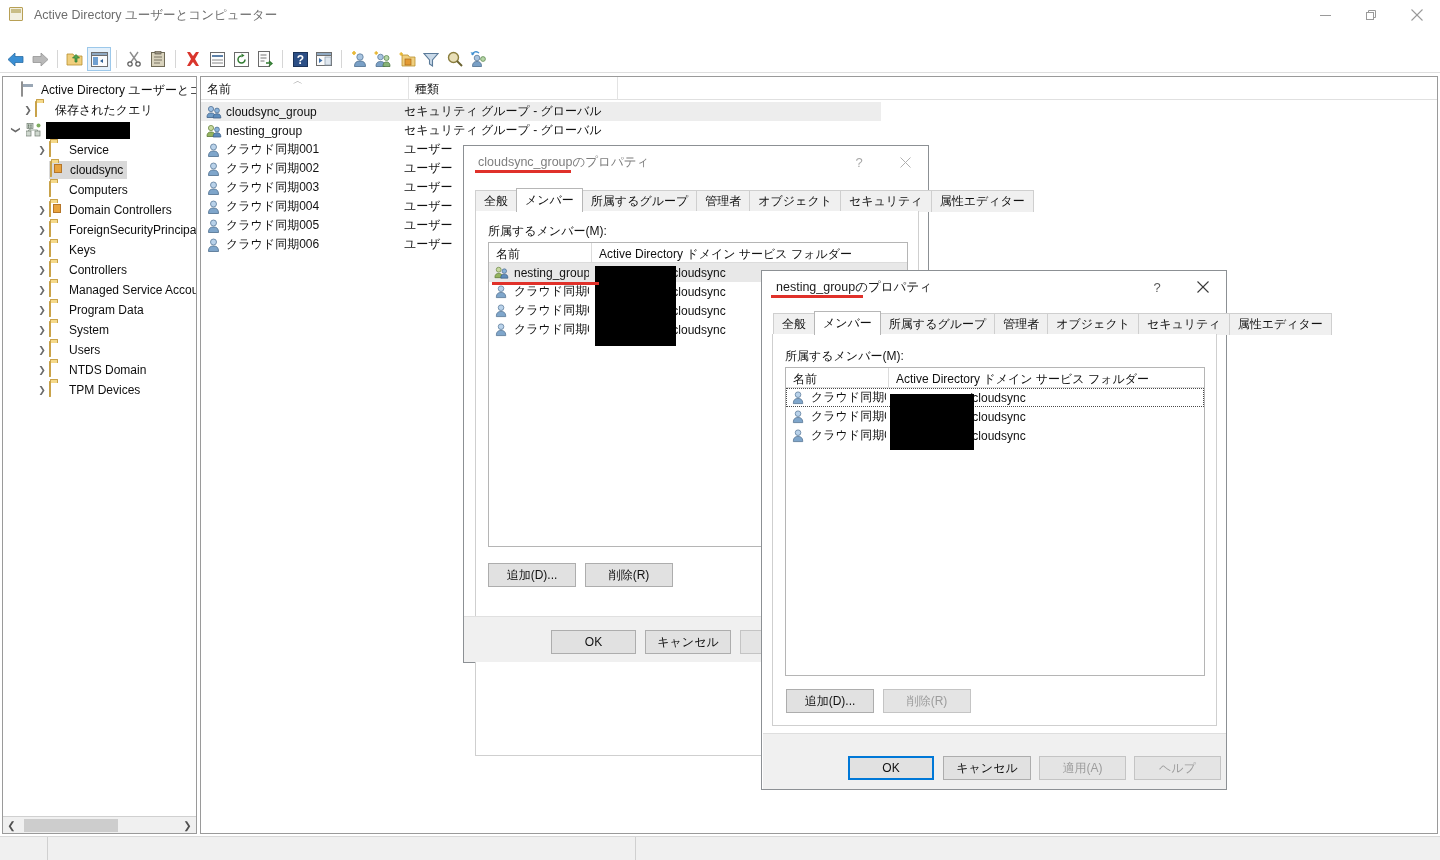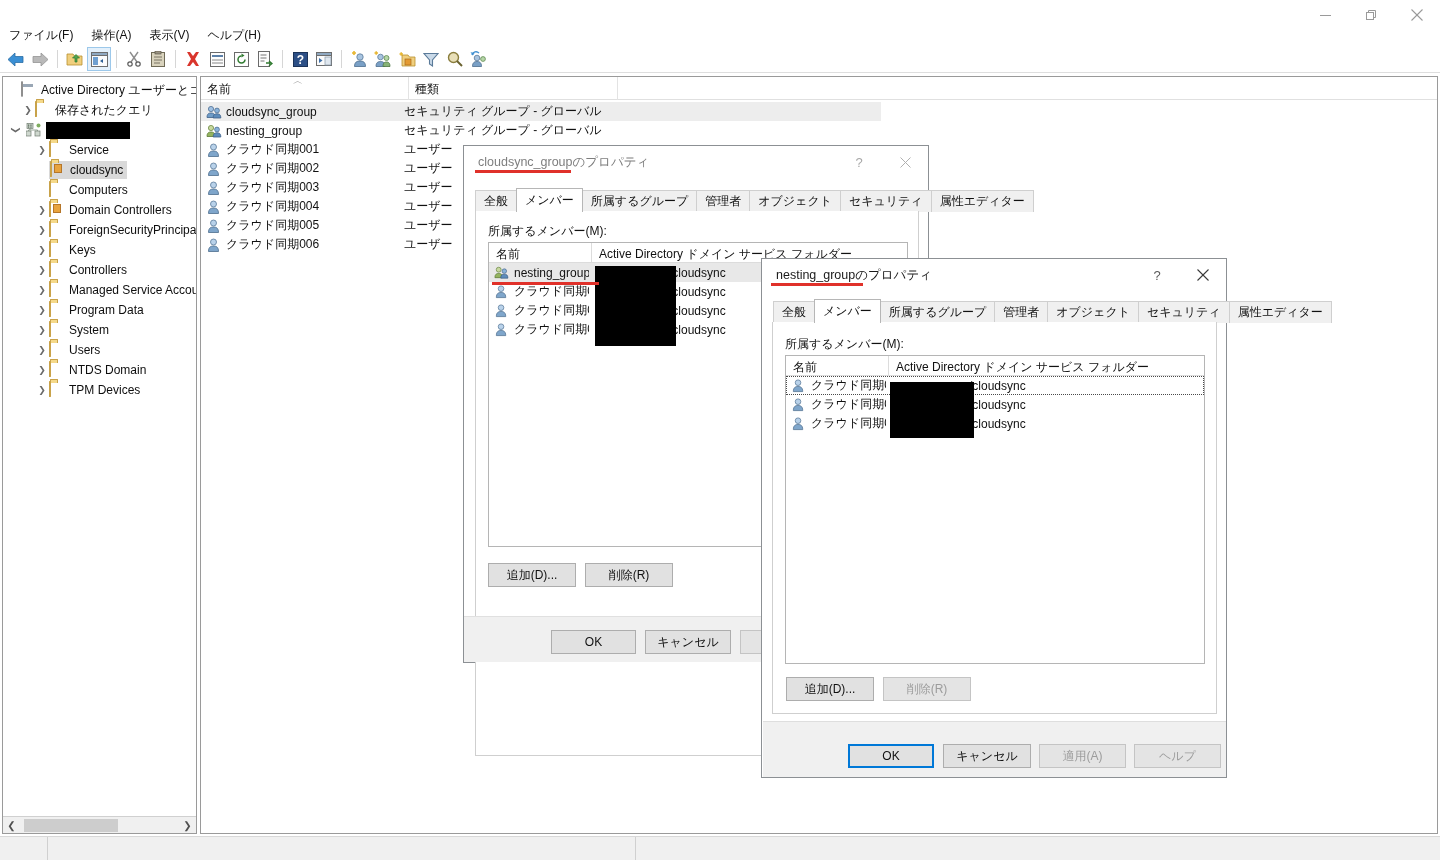--- a/index.html
+++ b/index.html
@@ -179,46 +179,46 @@
     white-space:nowrap;
   }
   .dbtn.disabled { color:#9c9c9c; background:#e4e4e4; border-color:#c4c4c4; }
   .dbtn.default { border:2px solid #0078d7; background:#e1e1e1; }
 </style>
 </head>
 <body>
 
 <div id="root">
 
+  <div class="titlebar">
+    <div class="tb-icon">
+      <div class="mmc-icon"></div>
+    </div>
+    <div class="tb-title">Active Directory ユーザーとコンピューター</div>
+  </div>
   <div class="wincontrols">
     <div class="wc">
       <svg width="11" height="11" viewBox="0 0 11 11">
           <line x1="0" y1="5.5" x2="11" y2="5.5" stroke="#9a9a9a" stroke-width="1"></line>
         </svg>
     </div>
     <div class="wc">
       <svg width="11" height="11" viewBox="0 0 11 11">
         <rect x="0.5" y="2.5" width="7" height="7" fill="none" stroke="#9a9a9a" stroke-width="1"></rect>
         <polyline points="2.5,2.5 2.5,0.5 9.5,0.5 9.5,7.5 7.5,7.5" fill="none" stroke="#9a9a9a" stroke-width="1"></polyline>
       </svg>
     </div>
     <div class="wc">
       <svg width="12" height="12" viewBox="0 0 12 12">
         <line x1="0.5" y1="0.5" x2="11.5" y2="11.5" stroke="#9a9a9a" stroke-width="1.1"></line>
         <line x1="11.5" y1="0.5" x2="0.5" y2="11.5" stroke="#9a9a9a" stroke-width="1.1"></line>
       </svg>
     </div>
   </div>
 
-  <div class="menubar">
-    <div class="menu-item">ファイル(F)</div>
-    <div class="menu-item">操作(A)</div>
-    <div class="menu-item">表示(V)</div>
-    <div class="menu-item">ヘルプ(H)</div>
-  </div>
 
   <div class="toolbar">
     <div class="tbtn">
       <svg width="18" height="15" viewBox="0 0 18 15">
           <path d="M8,1 L1,7.5 L8,14 L8,10.5 L16,10.5 L16,4.5 L8,4.5 Z" fill="#3a8fd4" stroke="#2b6da3" stroke-width="0.8"></path>
         </svg>
     </div>
     <div class="tbtn">
       <svg width="18" height="15" viewBox="0 0 18 15">
           <path d="M10,1 L17,7.5 L10,14 L10,10.5 L2,10.5 L2,4.5 L10,4.5 Z" fill="#b9b9b9" stroke="#949494" stroke-width="0.8"></path>
@@ -736,21 +736,21 @@
   <div class="dbtn" style="left:551px; top:630px; width:85px; height:24px; z-index:22;">
     <span>OK</span>
   </div>
   <div class="dbtn" style="left:645px; top:630px; width:86px; height:24px; z-index:22;">
     <span>キャンセル</span>
   </div>
   <div class="dbtn disabled" style="left:740px; top:630px; width:86px; height:24px; z-index:22; overflow:hidden;">
     <span style="visibility:hidden;">適用(A)</span>
   </div>
 
-  <div class="dlg" style="left:761px; top:258px; width:466px; height:520px; z-index:40;">
+  <div class="dlg" style="left:761px; top:270px; width:466px; height:520px; z-index:40;">
     <div class="dlg-title">
       <div class="t active">nesting_groupのプロパティ</div>
       <div class="underline-anno" style="left:9px; top:24px; width:92px;"></div>
       <div class="dlg-btns">
         <div class="dlg-b">?</div>
         <div class="dlg-b">
           <svg width="12" height="12" viewBox="0 0 12 12">
             <line x1="0.5" y1="0.5" x2="11.5" y2="11.5" stroke="#3a3a3a" stroke-width="1.1"></line>
             <line x1="11.5" y1="0.5" x2="0.5" y2="11.5" stroke="#3a3a3a" stroke-width="1.1"></line>
           </svg>

